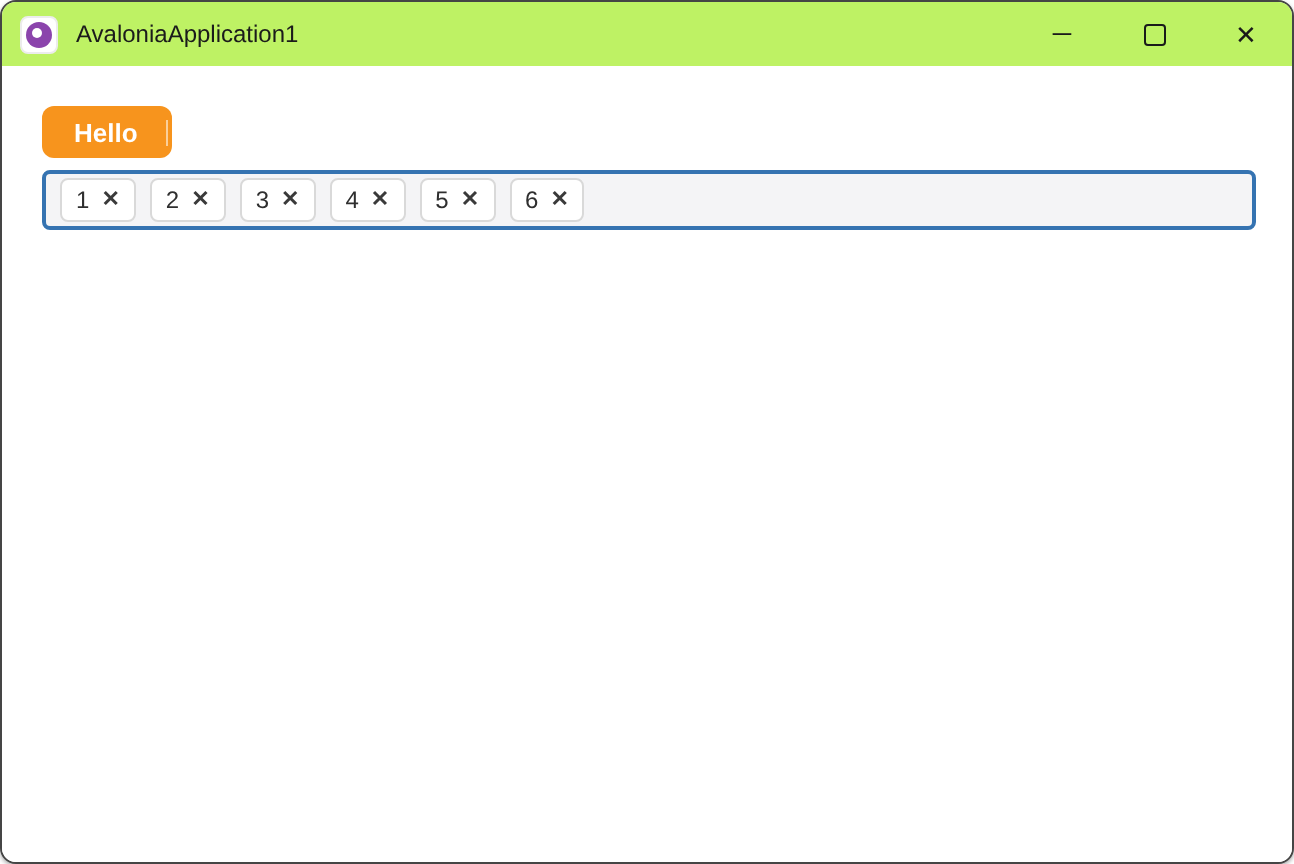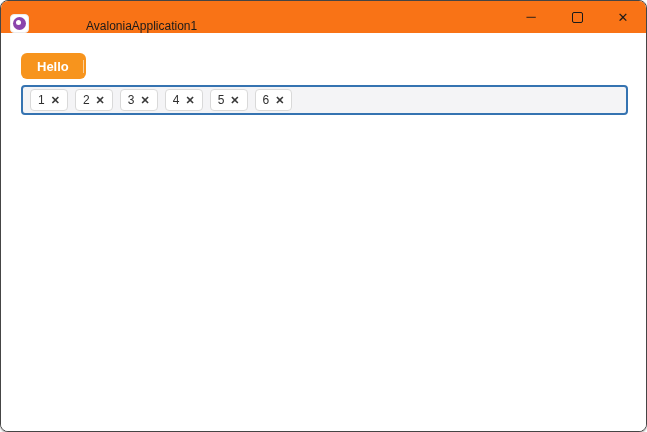--- a/index.html
+++ b/index.html
@@ -14,24 +14,23 @@
     width: 647px; height: 432px;
     background: #ffffff;
     border: 1px solid #454545;
     border-radius: 8px;
     overflow: hidden;
     box-shadow: 0 1px 2px rgba(0,0,0,0.35);
   }
   
   .titlebar {
     height: 32px;
-    background: #f97316;
+    background: #bef264;
     display: flex;
-    align-items: flex-end;
-    gap: 48px;
+    align-items: center;
   }
   .app-icon-chip {
     width: 19px; height: 19px;
     margin-left: 9px;
     background: #ffffff;
     border: 1px solid #ececec;
     border-radius: 4px;
     display: flex; align-items: center; justify-content: center;
     box-sizing: border-box;
     flex: 0 0 auto;

